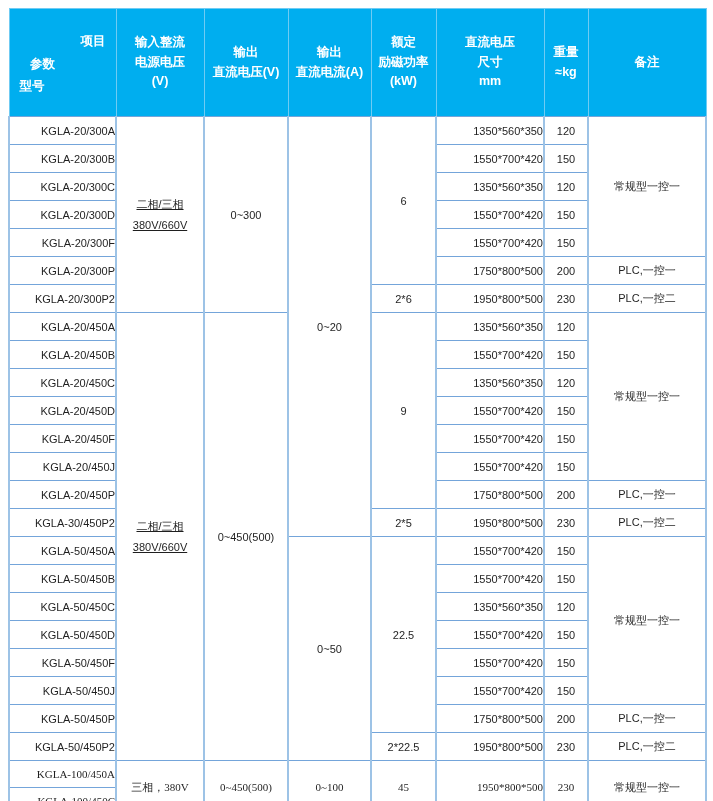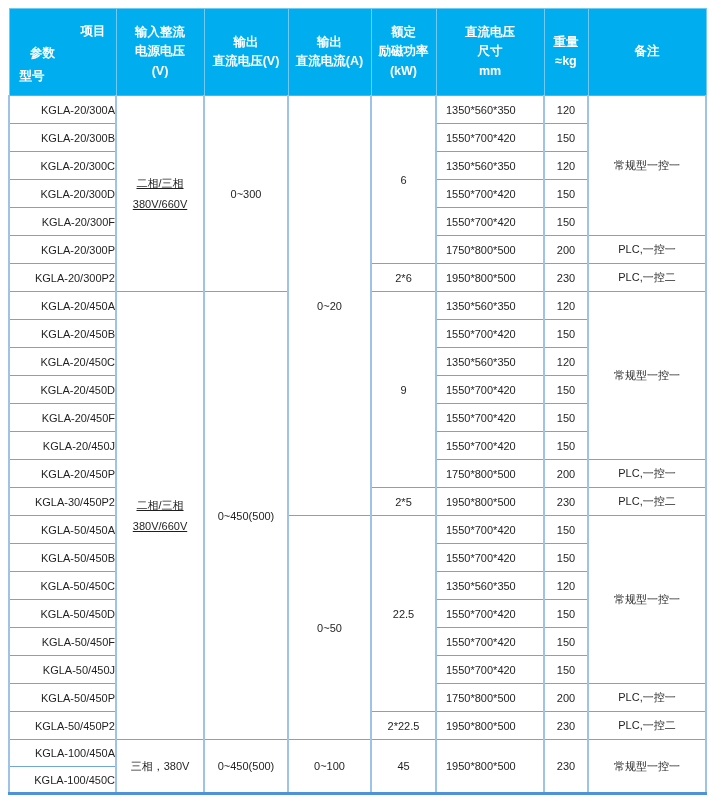--- a/index.html
+++ b/index.html
@@ -13,21 +13,21 @@
     box-sizing: border-box;
     padding: 8px 8px 0 8px;
     font-family: "Liberation Sans", "DejaVu Sans", sans-serif;
   }
   table.spec {
     border-collapse: collapse;
     table-layout: fixed;
     width: 697px;
     border-bottom: 3px solid #4E93D9;
   }
-  thead tr { height: 87px; }
+  thead tr { height: 108px; }
   th {
     background: #00AEEF;
     color: #ffffff;
     font-size: 12.5px;
     font-weight: bold;
     text-align: center;
     vertical-align: middle;
     padding: 0;
     border: 1px solid #6FCBF3;
     border-bottom: 1px solid #74A5DA;
@@ -37,36 +37,36 @@
     display: flex;
     flex-direction: column;
     justify-content: space-between;
     height: 62px;
     padding: 13px 10px 10px 10px;
   }
   .corner .c-item  { align-self: flex-end; }
   .corner .c-param { align-self: center; margin-right: 40px; }
   .corner .c-model { align-self: flex-start; }
   tbody tr { height: 28px; }
-  tbody tr.short { height: 27px; }
+  tbody tr.short { height: 27px; font-family: Liberation Serif, serif; }
   td {
     border: 2px solid #9DC3E6;
     border-top: 1px solid #74A5DA;
     border-bottom: 1px solid #74A5DA;
     background: #ffffff;
     font-size: 11px;
     color: #1F1F1F;
     text-align: center;
     vertical-align: middle;
     padding: 0;
     overflow: hidden;
     white-space: nowrap;
   }
   td.model { text-align: right; padding-left: 9px; }
-  td.dim   { text-align: left; padding-left: 9px; }
+  td.dim   { text-align: right; padding-left: 16px; }
   td.two-line span { display: block; line-height: 1.9; text-decoration: underline; }
 </style>
 </head>
 <body>
 
 <table class="spec">
   <colgroup>
     <col style="width:107px">
       <col style="width:88px">
       <col style="width:84px">

